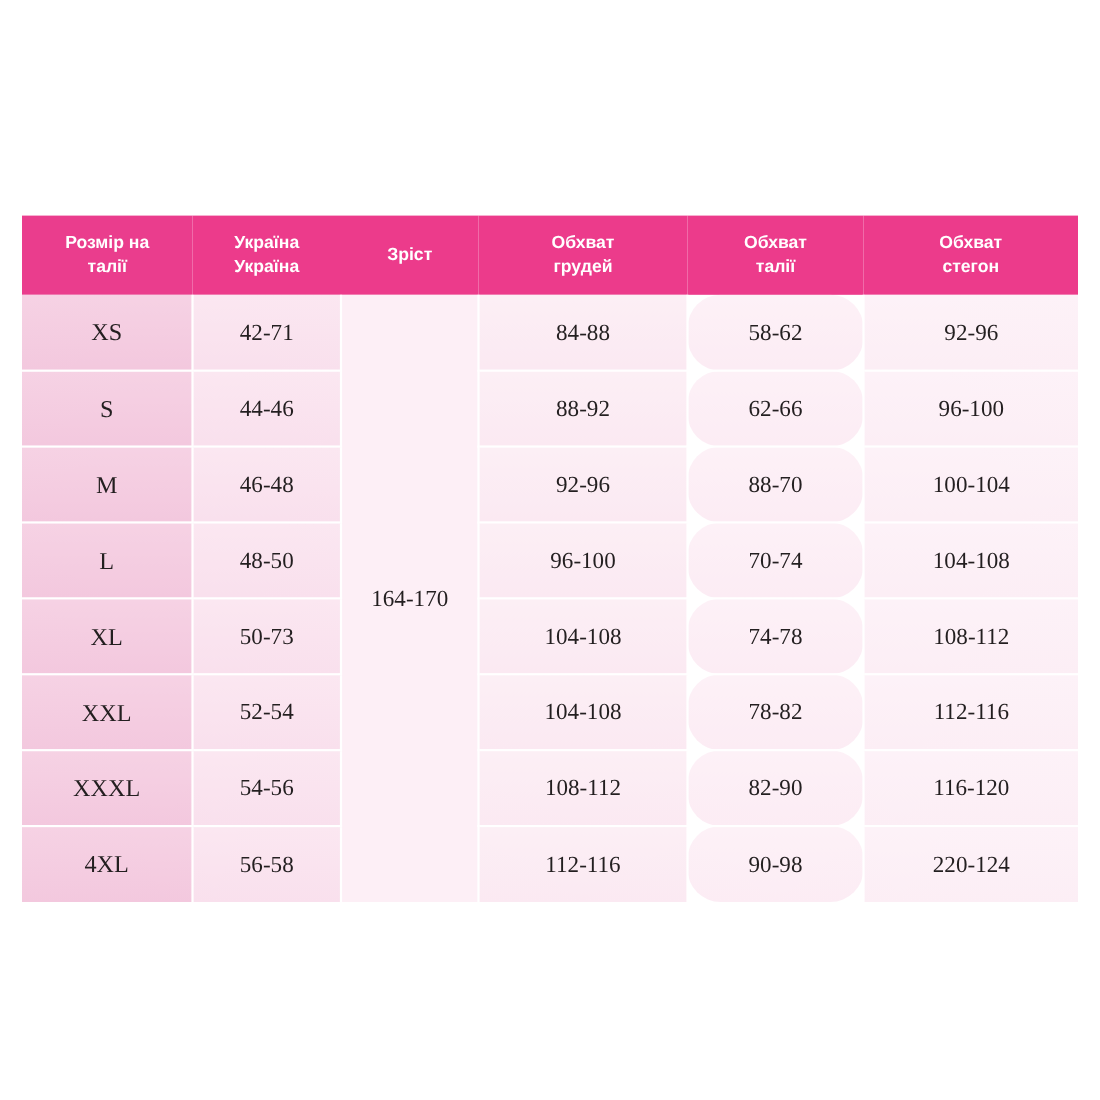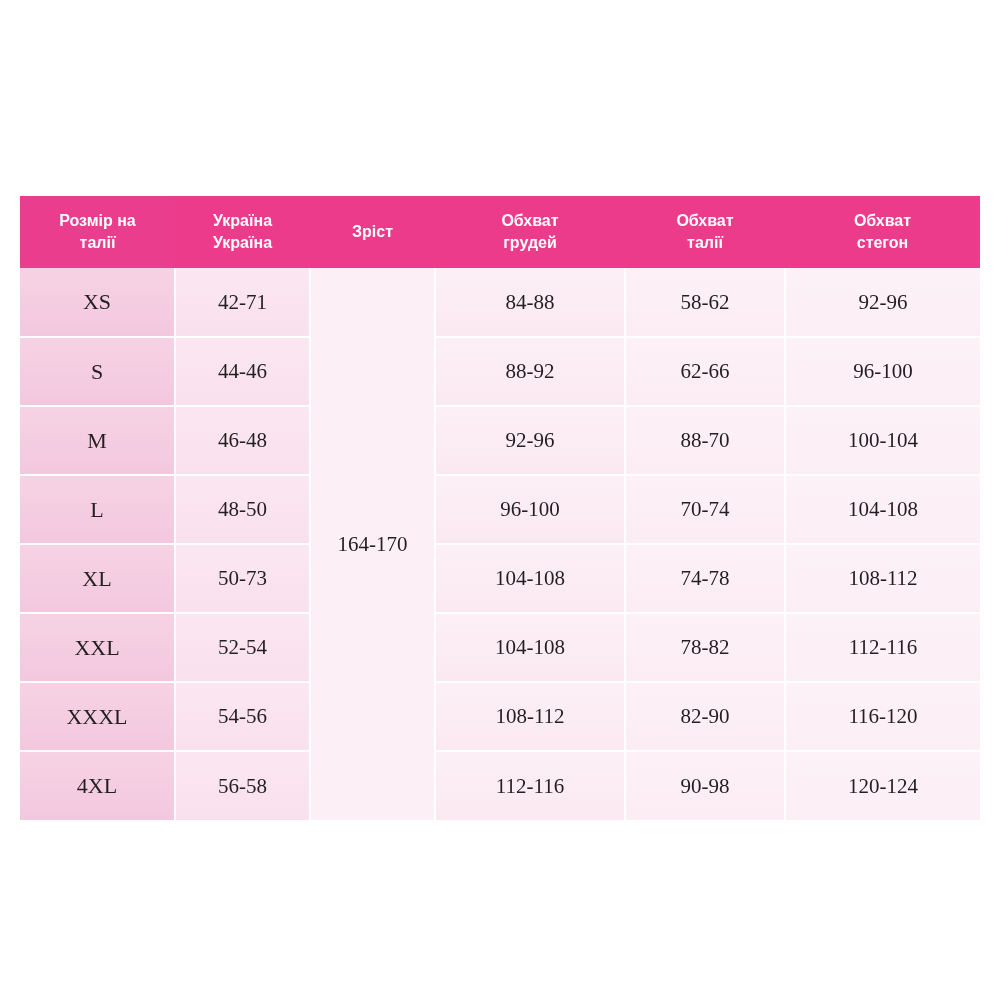--- a/index.html
+++ b/index.html
@@ -70,21 +70,21 @@
   }
 
   tbody tr:last-child td { border-bottom: none; }
   tbody td:last-child { border-right: none; }
 
   
   tbody td.col-0 { background: linear-gradient(to bottom, #f6d2e4, #f3c8de); font-size: 22px; }
   tbody td.col-1 { background: linear-gradient(to bottom, #fbe7f1, #f9e0ed); }
   tbody td.col-2 { background: #fdeff6; }
   tbody td.col-3 { background: linear-gradient(to bottom, #fceff5, #fbe9f2); }
-  tbody td.col-4 { background: linear-gradient(to bottom, #fdf1f7, #fcecf4); }
+  tbody td.col-4 { background: linear-gradient(to bottom, #fdf1f7, #fcecf4); border-radius: 30px; }
   tbody td.col-5 { background: linear-gradient(to bottom, #fdf2f8, #fceef5); }
 
   tbody td.height-cell {
     background: #fdeff6;
     font-size: 21px;
     border-bottom: none;
     margin-left: 16px;
   }
 
   .hdr-line { display: block; }
@@ -179,18 +179,18 @@
           <td class="col-1">54-56</td>
           <td class="col-3">108-112</td>
           <td class="col-4">82-90</td>
           <td class="col-5">116-120</td>
         </tr>
         <tr>
           <td class="col-0">4XL</td>
           <td class="col-1">56-58</td>
           <td class="col-3">112-116</td>
           <td class="col-4">90-98</td>
-          <td class="col-5">120-124</td>
+          <td class="col-5">220-124</td>
         </tr>
       </tbody>
     </table>
   </div>
 </div>
 
 </body></html>

